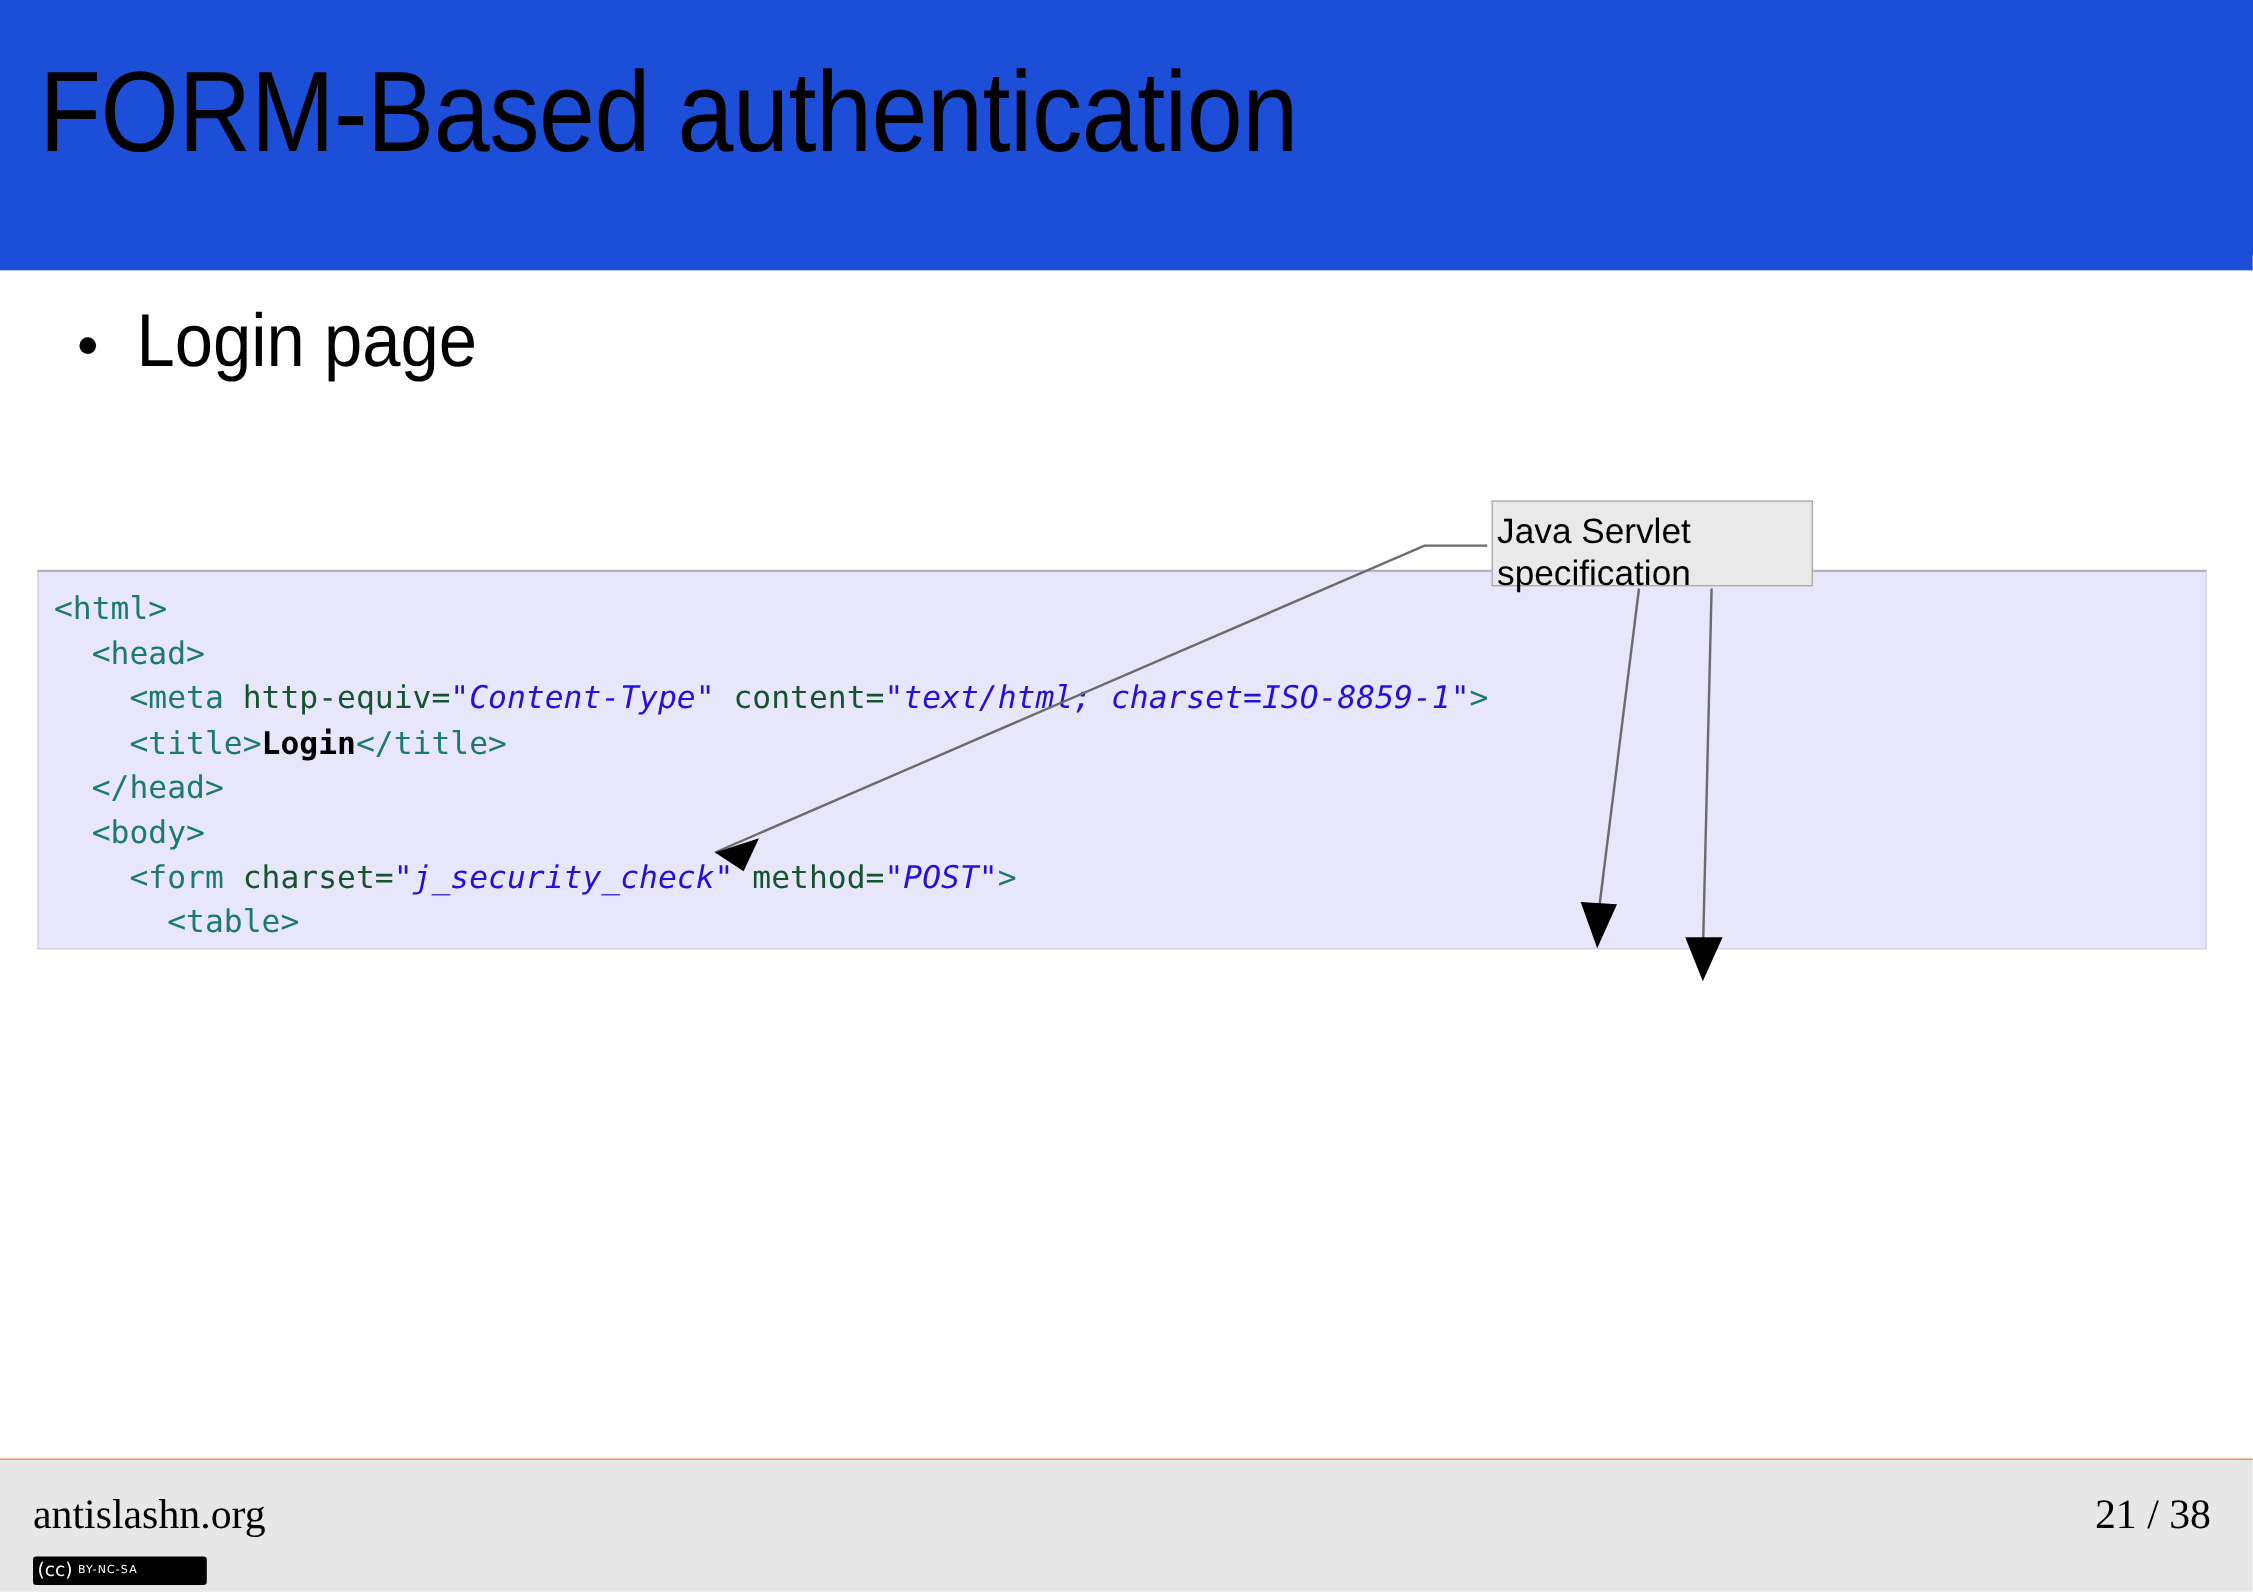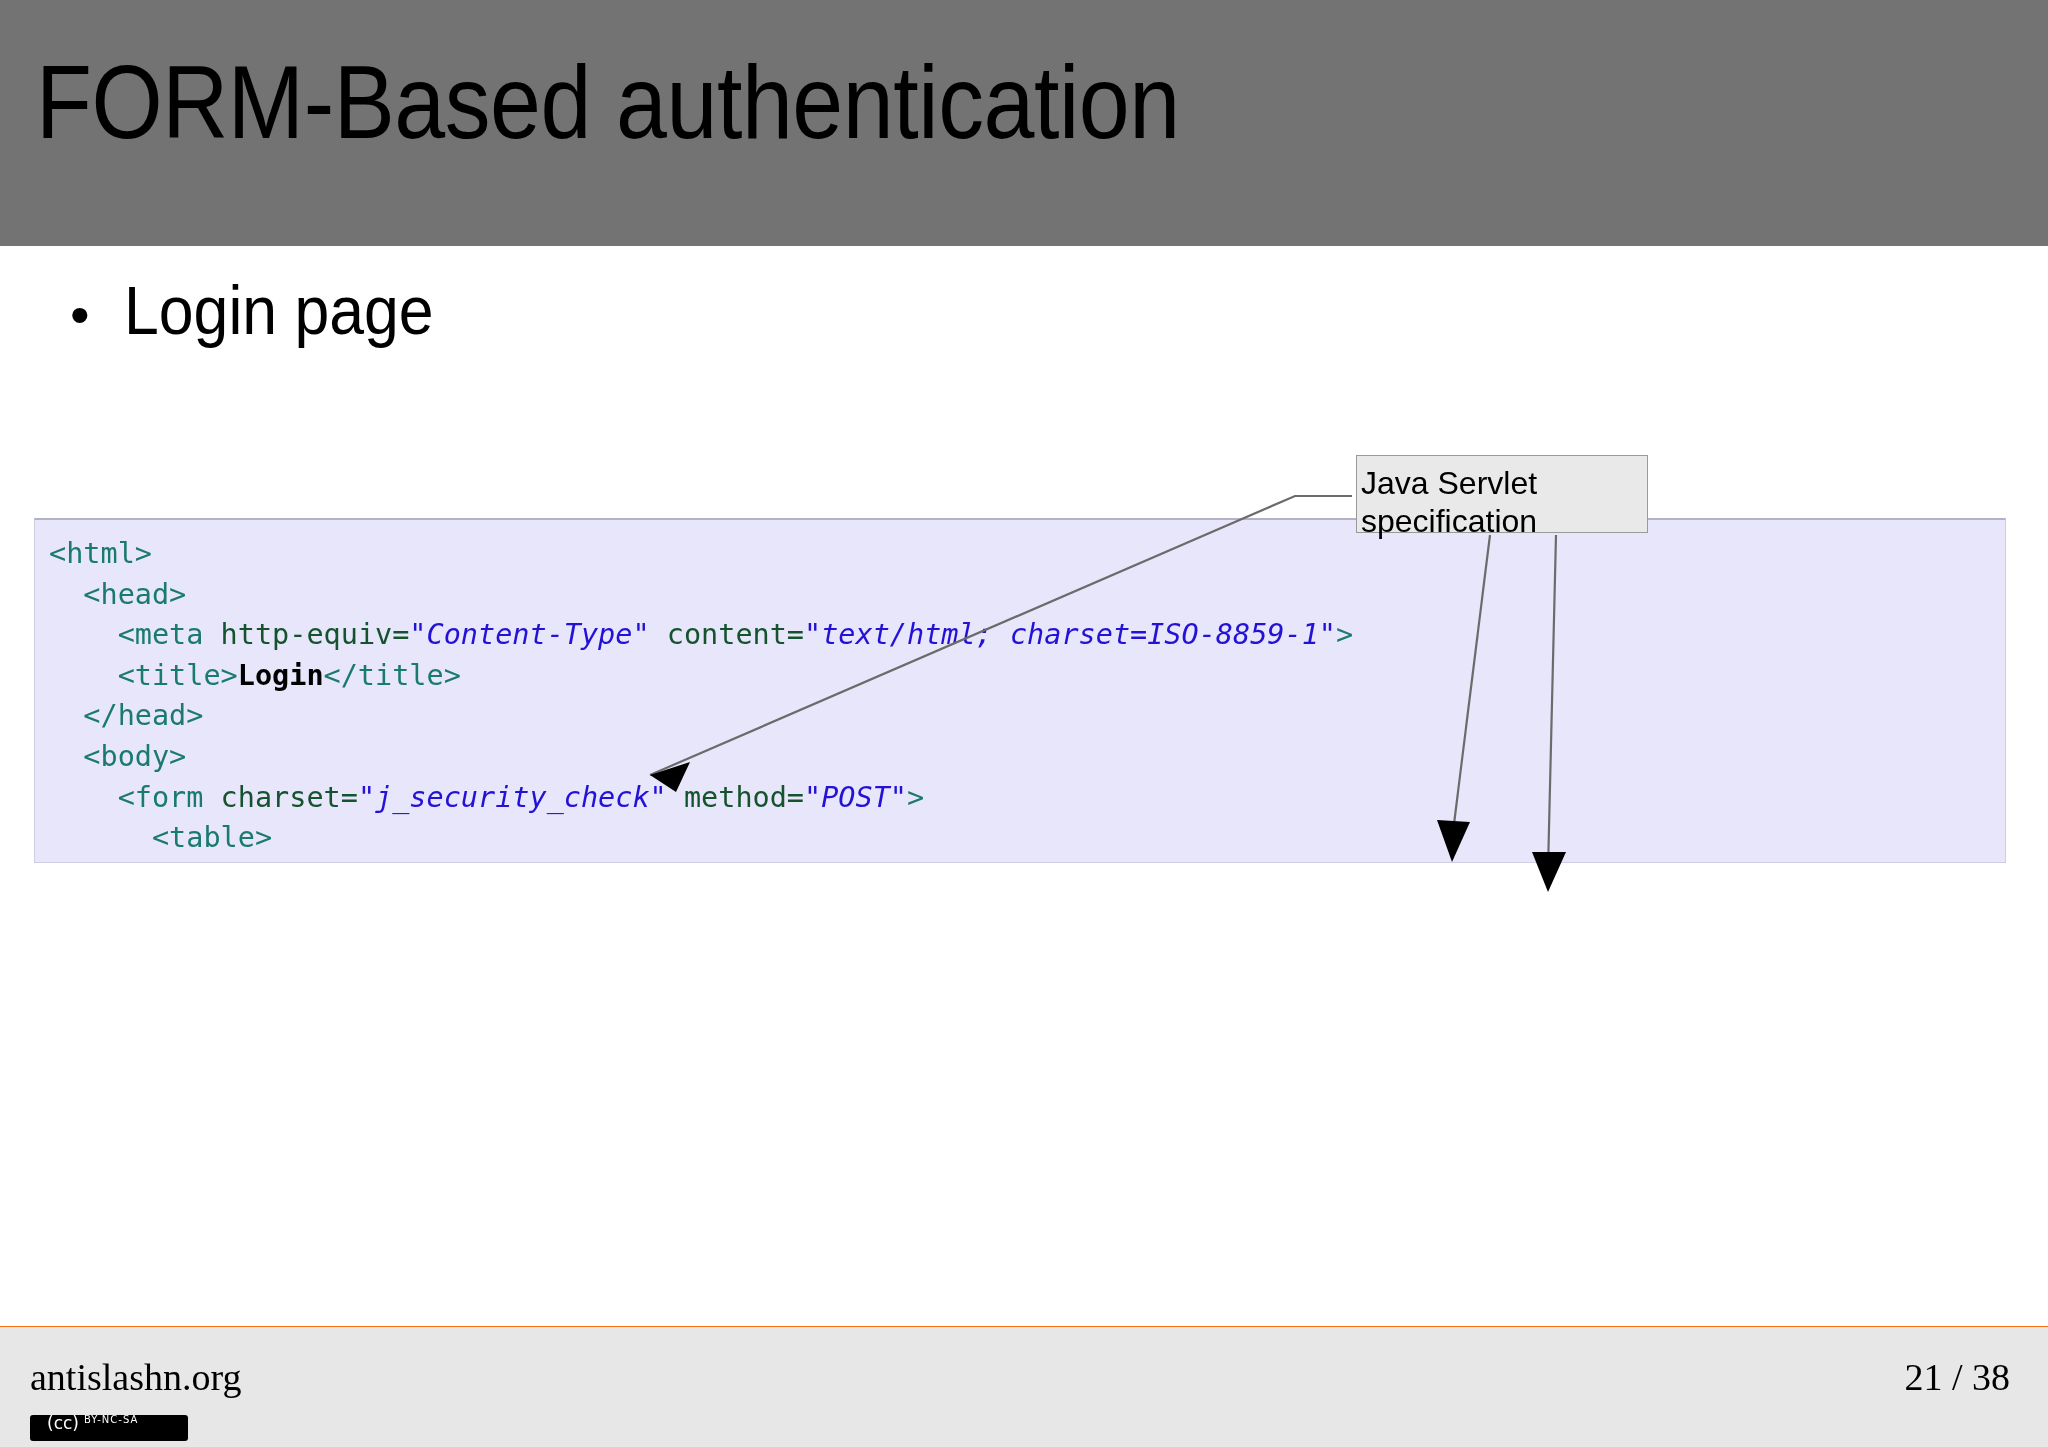--- a/index.html
+++ b/index.html
@@ -14,21 +14,21 @@
     overflow: hidden;
     font-family: "Liberation Sans", sans-serif;
   }
 
   
   #header-band {
     position: absolute;
     left: 0; top: 0;
     width: 2048px;
     height: 246px;
-    background: #737373;
+    background: #1d4ed8;
   }
   #slide-title {
     position: absolute;
     left: 36px;
     top: 48px;
     font-size: 104px;
     line-height: 1.05;
     letter-spacing: -0.5px;
     color: #000000;
     font-family: "Liberation Sans Narrow", "Liberation Sans", sans-serif;
@@ -148,22 +148,23 @@
   #footer-page  { right: 38px; top: 28px; }
   #cc-badge {
     position: absolute;
     left: 30px;
     top: 88px;
     height: 26px;
     width: 158px;
     background: #000;
     border-radius: 3px;
     display: flex;
+    align-items: center;
     gap: 5px;
-    padding: 0 17px;
+    padding: 0 4px;
     box-sizing: border-box;
   }
   #cc-badge .cc-circle {
     color: #fff;
     font-size: 17px;
     font-family: "DejaVu Sans", sans-serif;
     line-height: 1;
   }
   #cc-badge .cc-terms {
     color: #fff;

